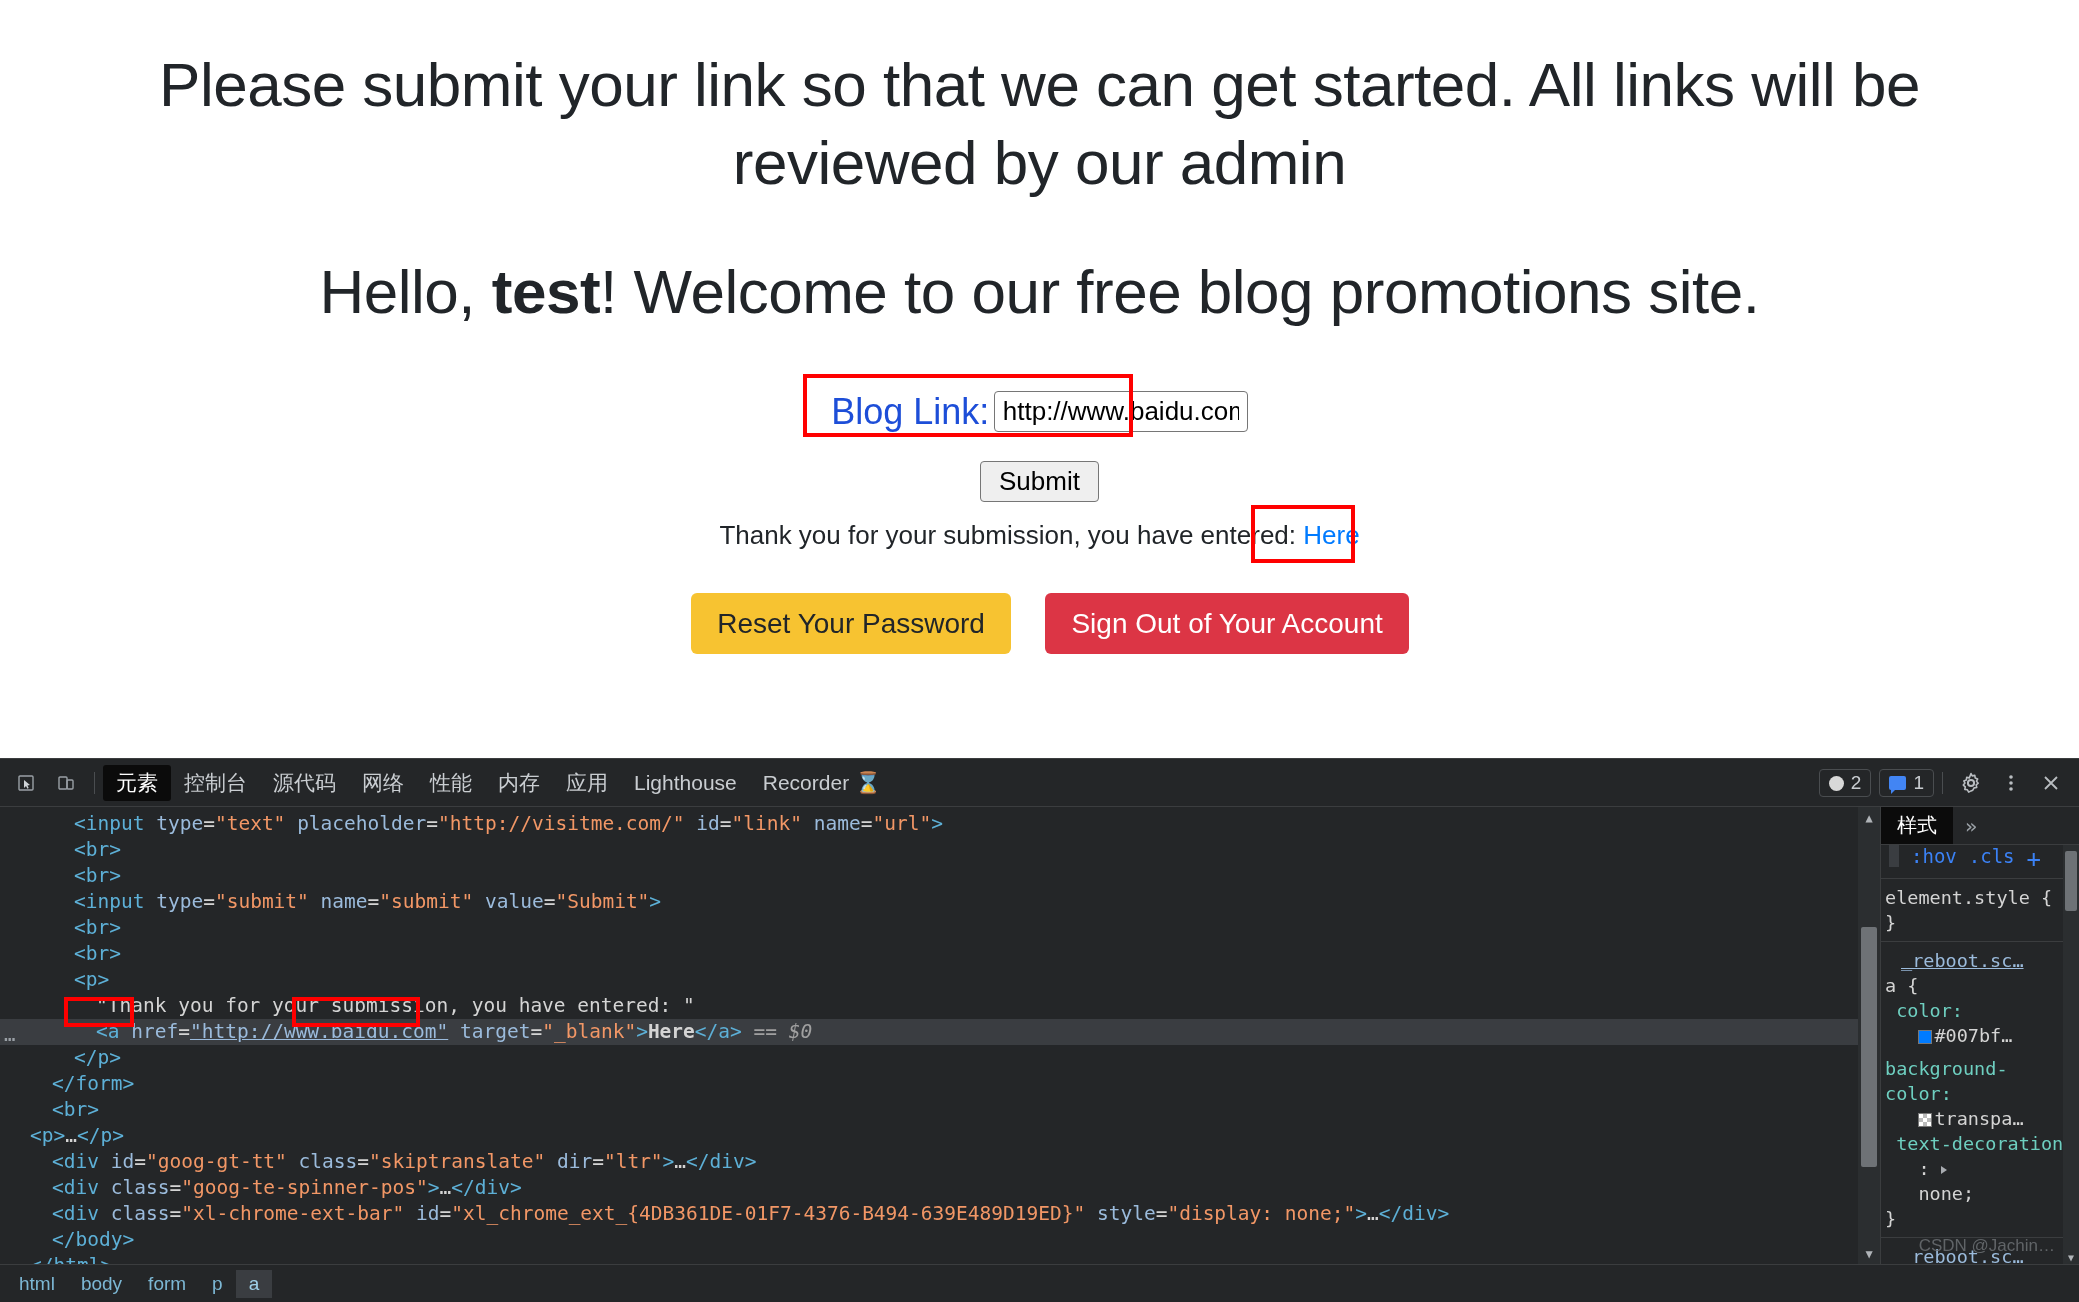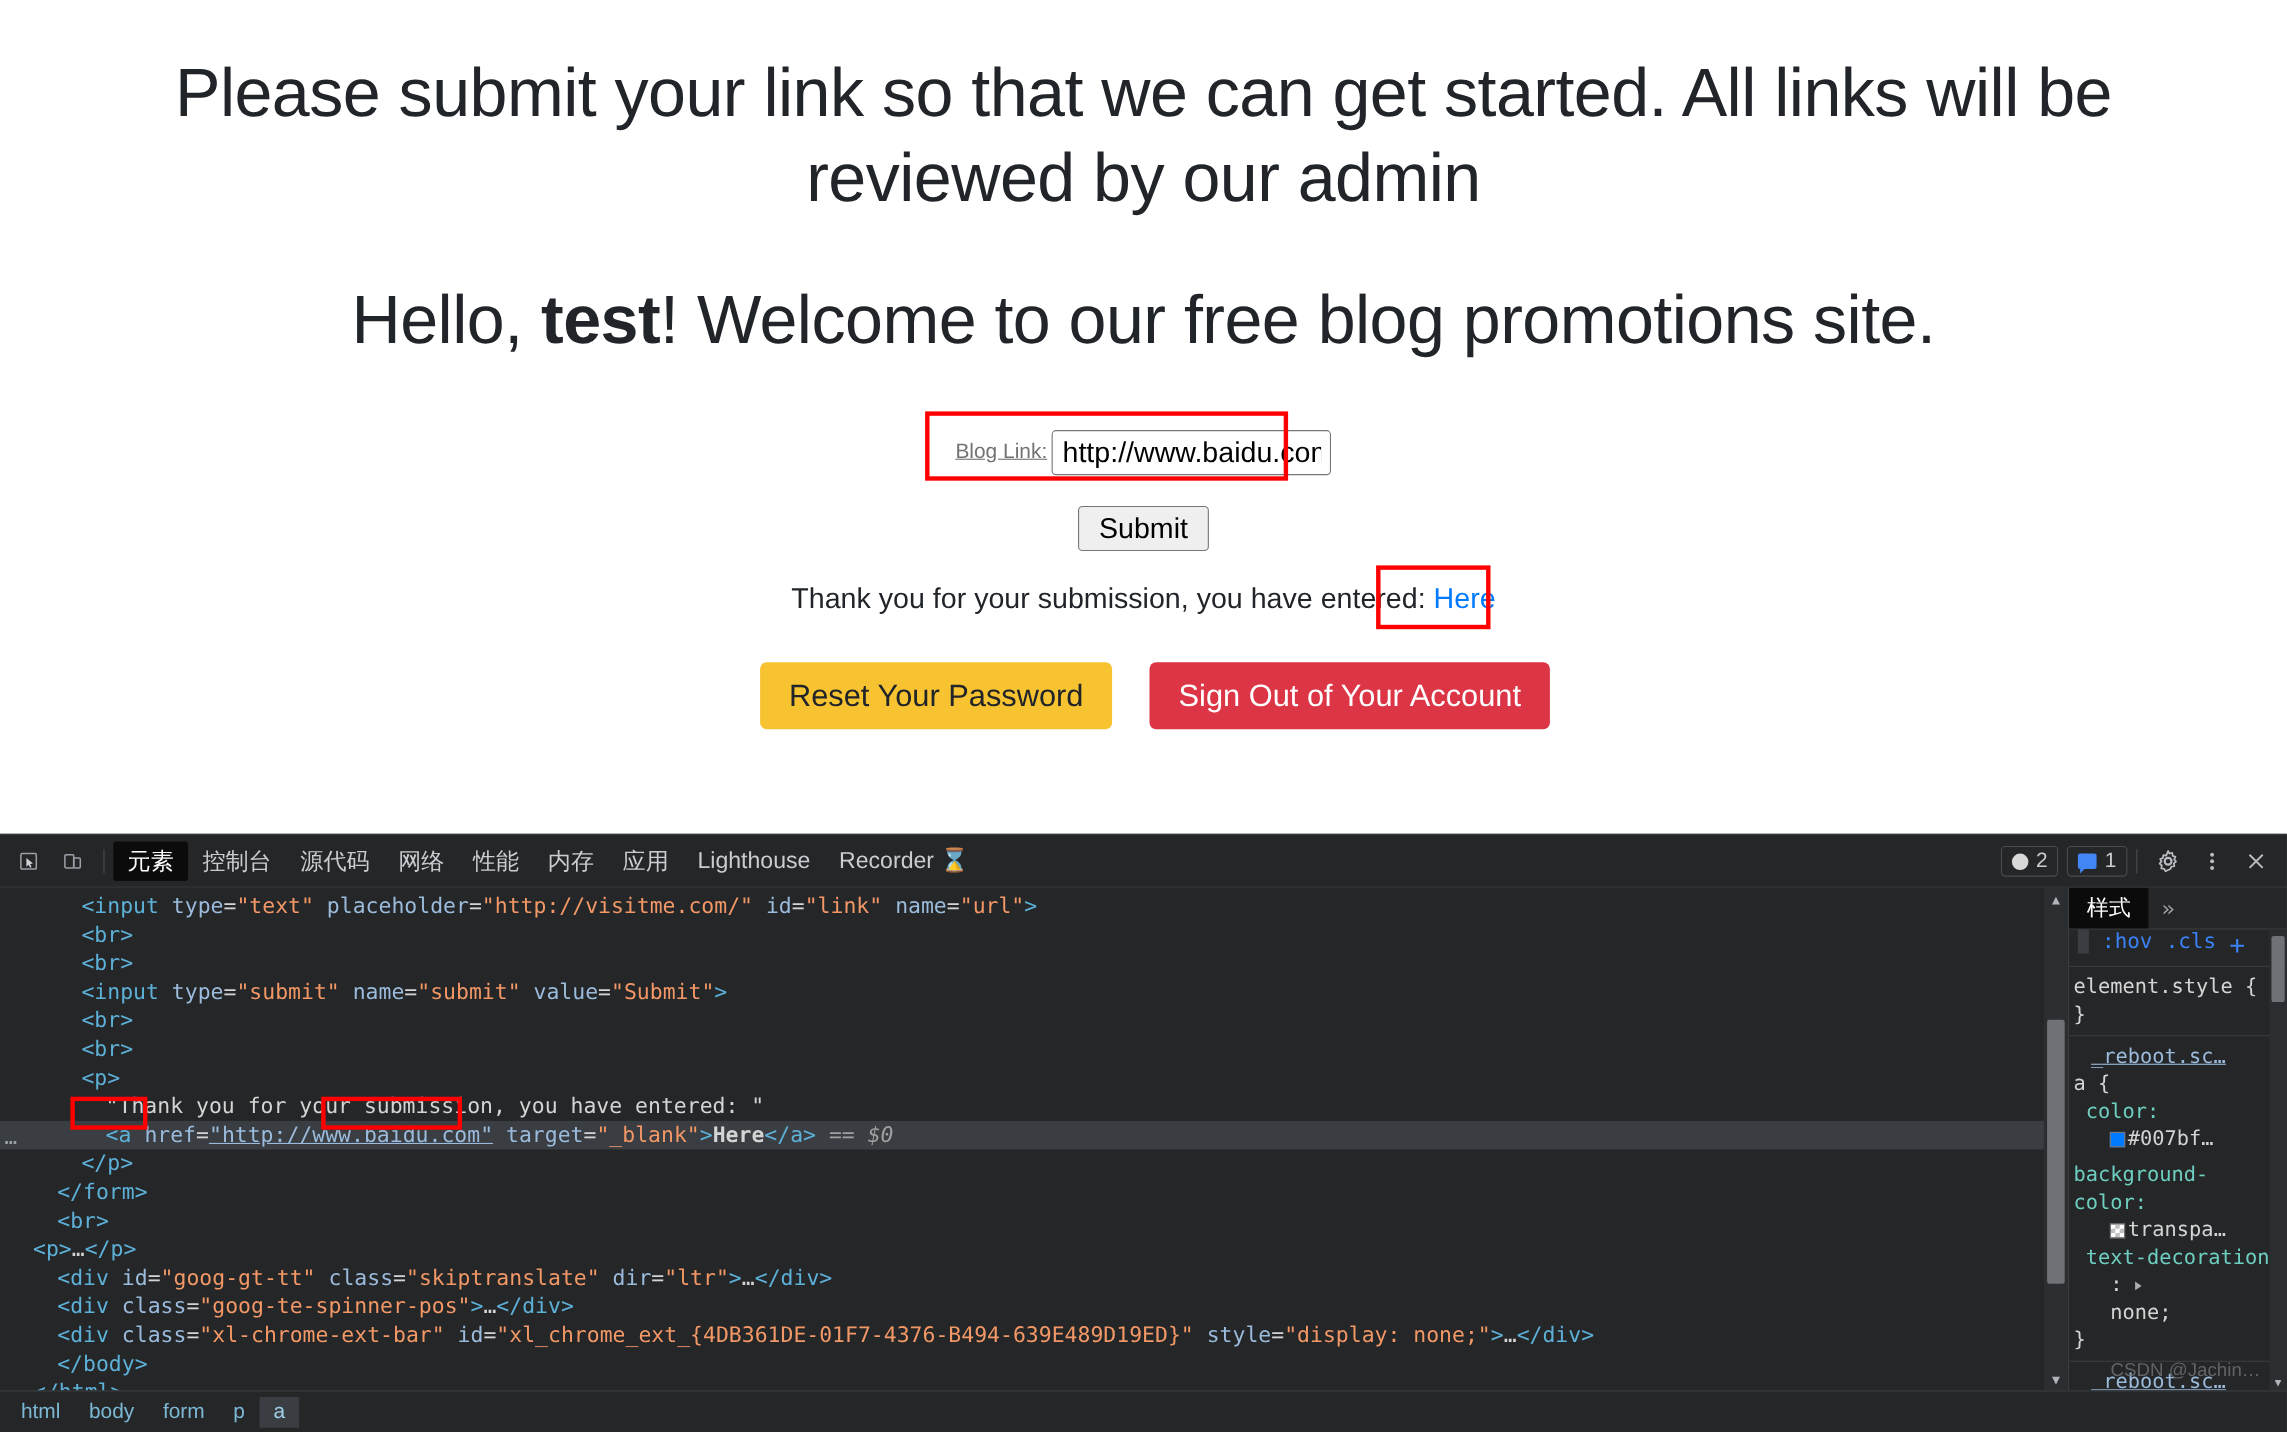--- a/index.html
+++ b/index.html
@@ -36,23 +36,22 @@
     position:absolute;
     border: 4px solid #ff0000;
     pointer-events:none;
   }
 
   .link-row {
     display:inline-block;
     position:relative;
   }
   .link-label {
-    font-size: 19px; color:#737373; vertical-align: middle;
-    font-family:"Liberation Sans", sans-serif;
-    text-decoration:underline;
+    font-size: 36px; color:#1d4ed8; vertical-align: middle;
+    font-family:"Liberation Sans", sans-serif;
   }
   #blog-link-input {
     font-size: 26px;
     font-family:"Liberation Sans", sans-serif;
     padding: 4px 8px;
     width: 254px;
     border: 1px solid #767676;
     border-radius: 4px;
     color:#000;
     background:#fff;
@@ -63,21 +62,21 @@
     font-size: 26px;
     font-family:"Liberation Sans", sans-serif;
     padding: 4px 18px;
     background: #efefef;
     border: 1px solid #767676;
     border-radius: 4px;
     color: #000;
     cursor:pointer;
   }
   #thanks-line {
-    margin-top: 28px;
+    margin-top: 18px;
     font-size: 26px;
     color:#212529;
     text-align:center;
     position:relative;
   }
   #here-link { color:#007bff; text-decoration:none; }
 
   .btn-row { margin-top: 42px; text-align:center;margin-left:21px; }
   .btn {
     display:inline-block;

